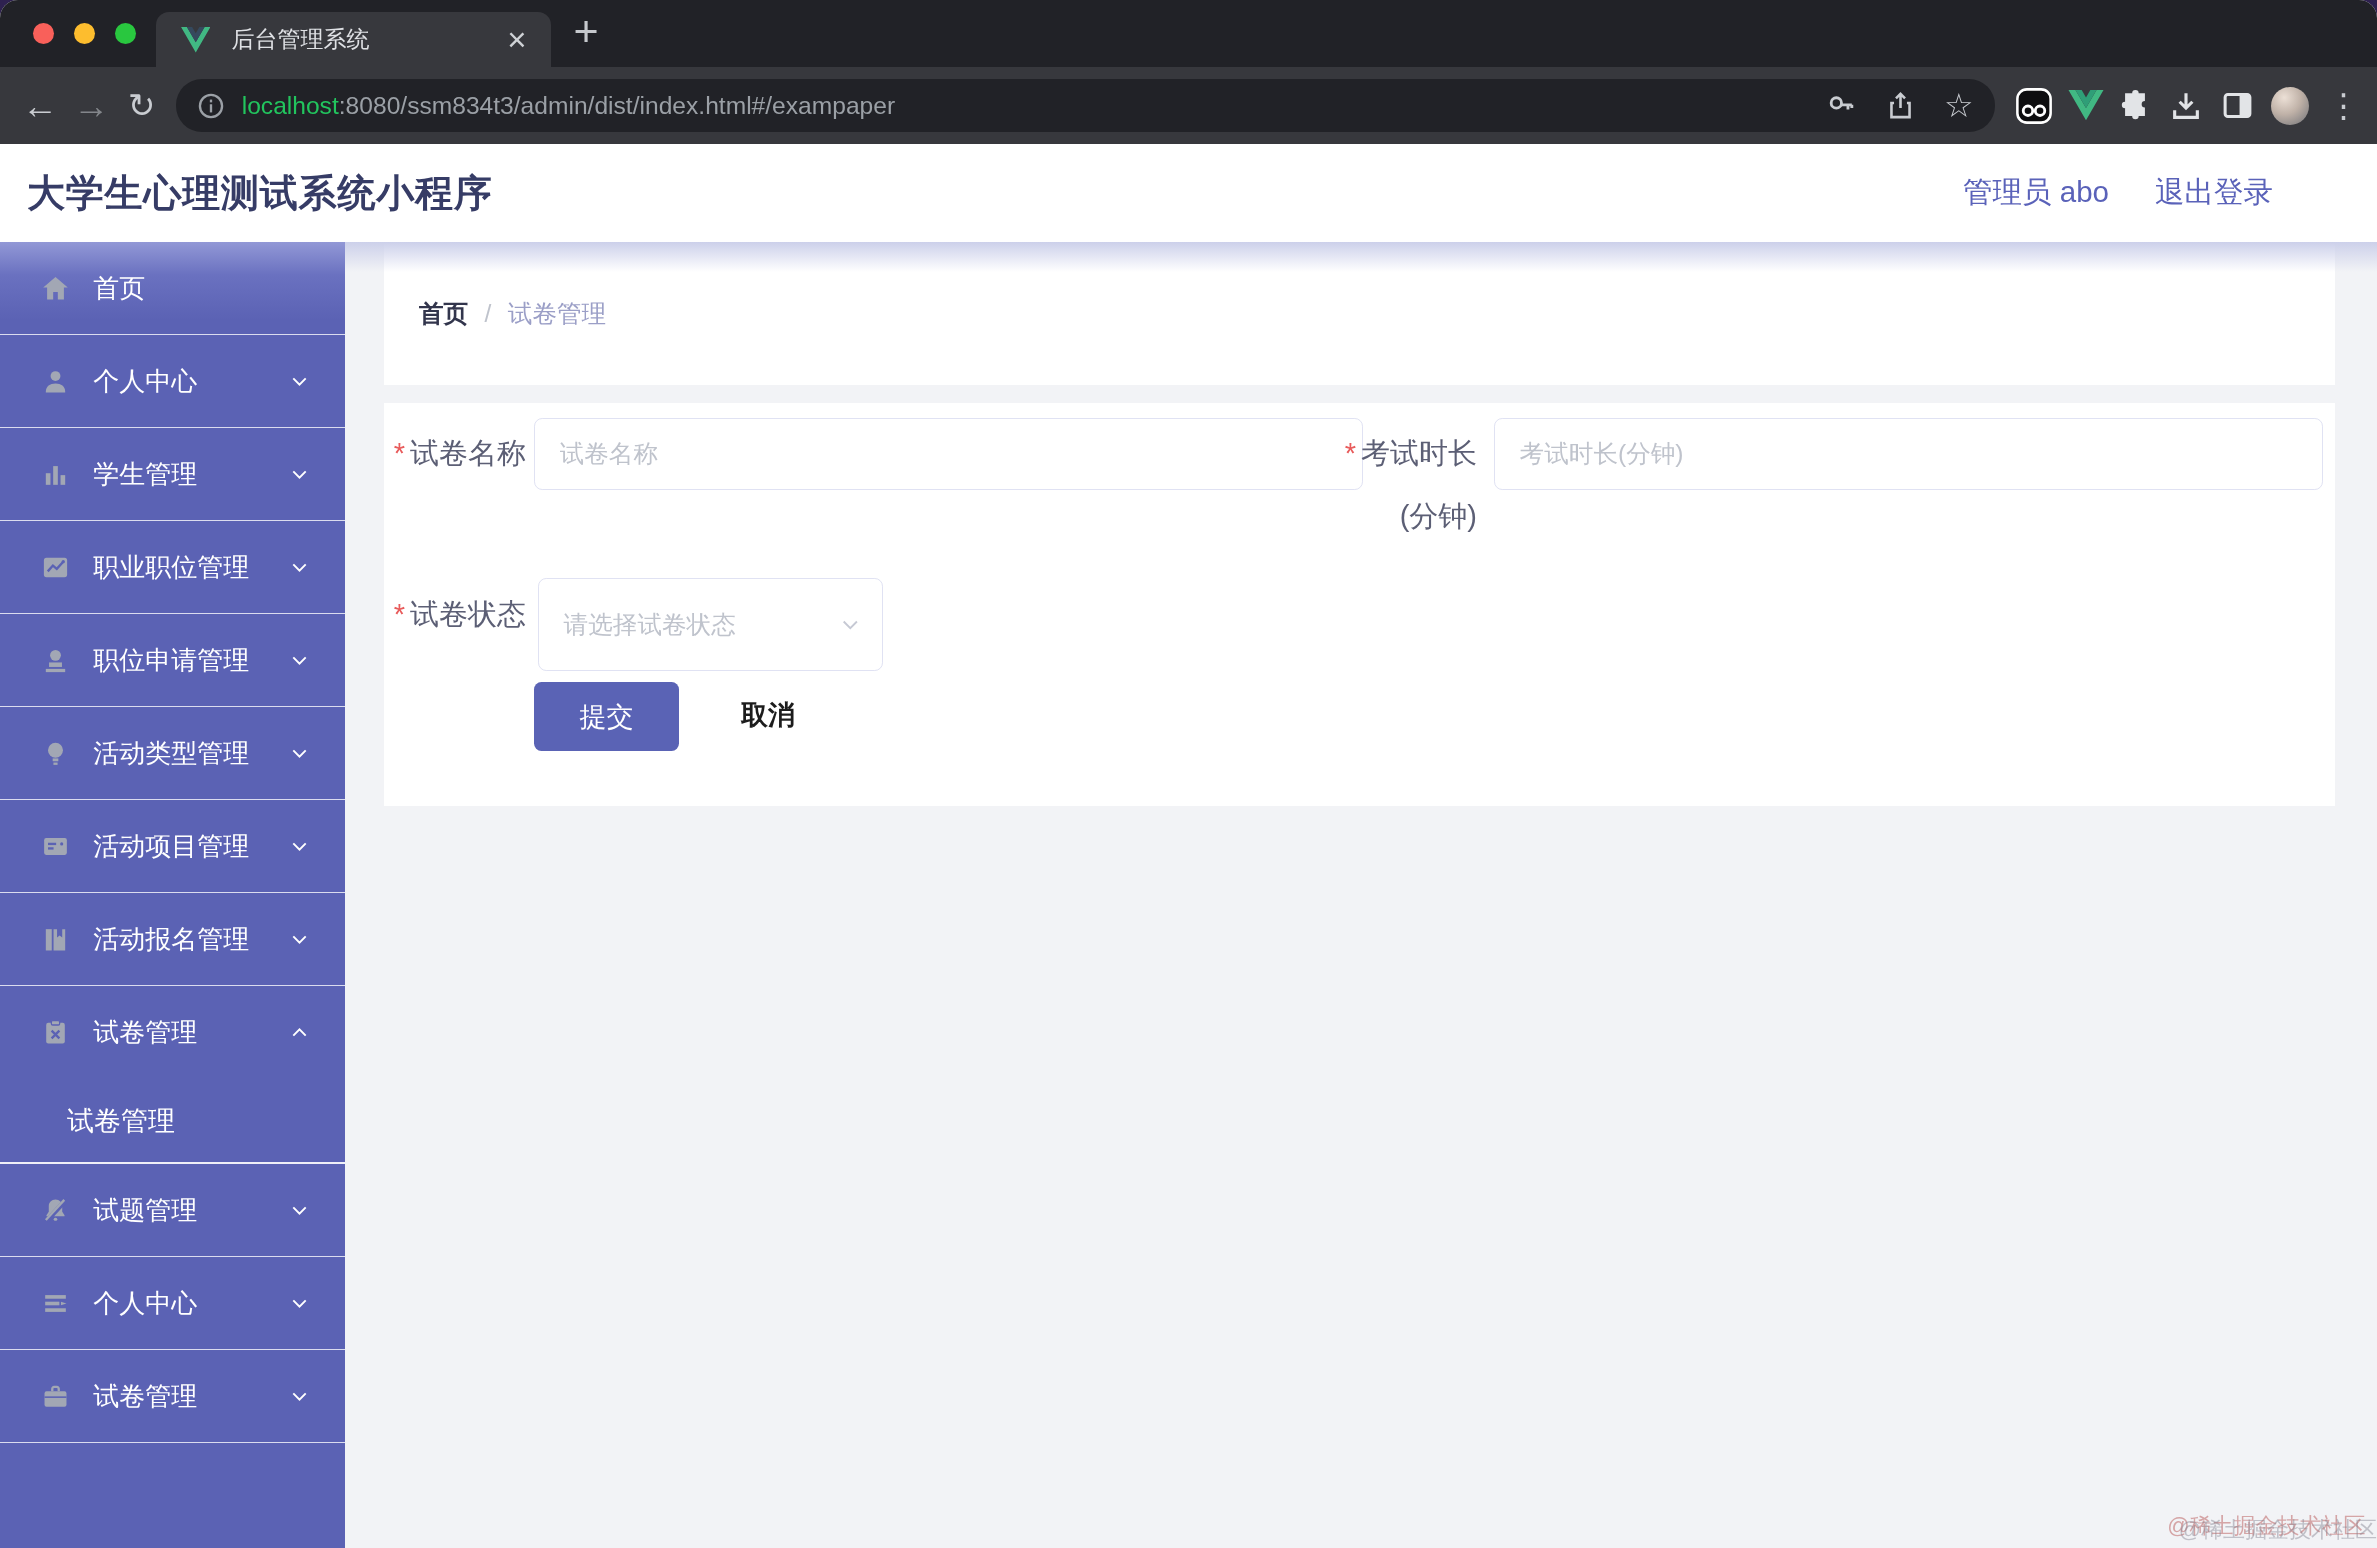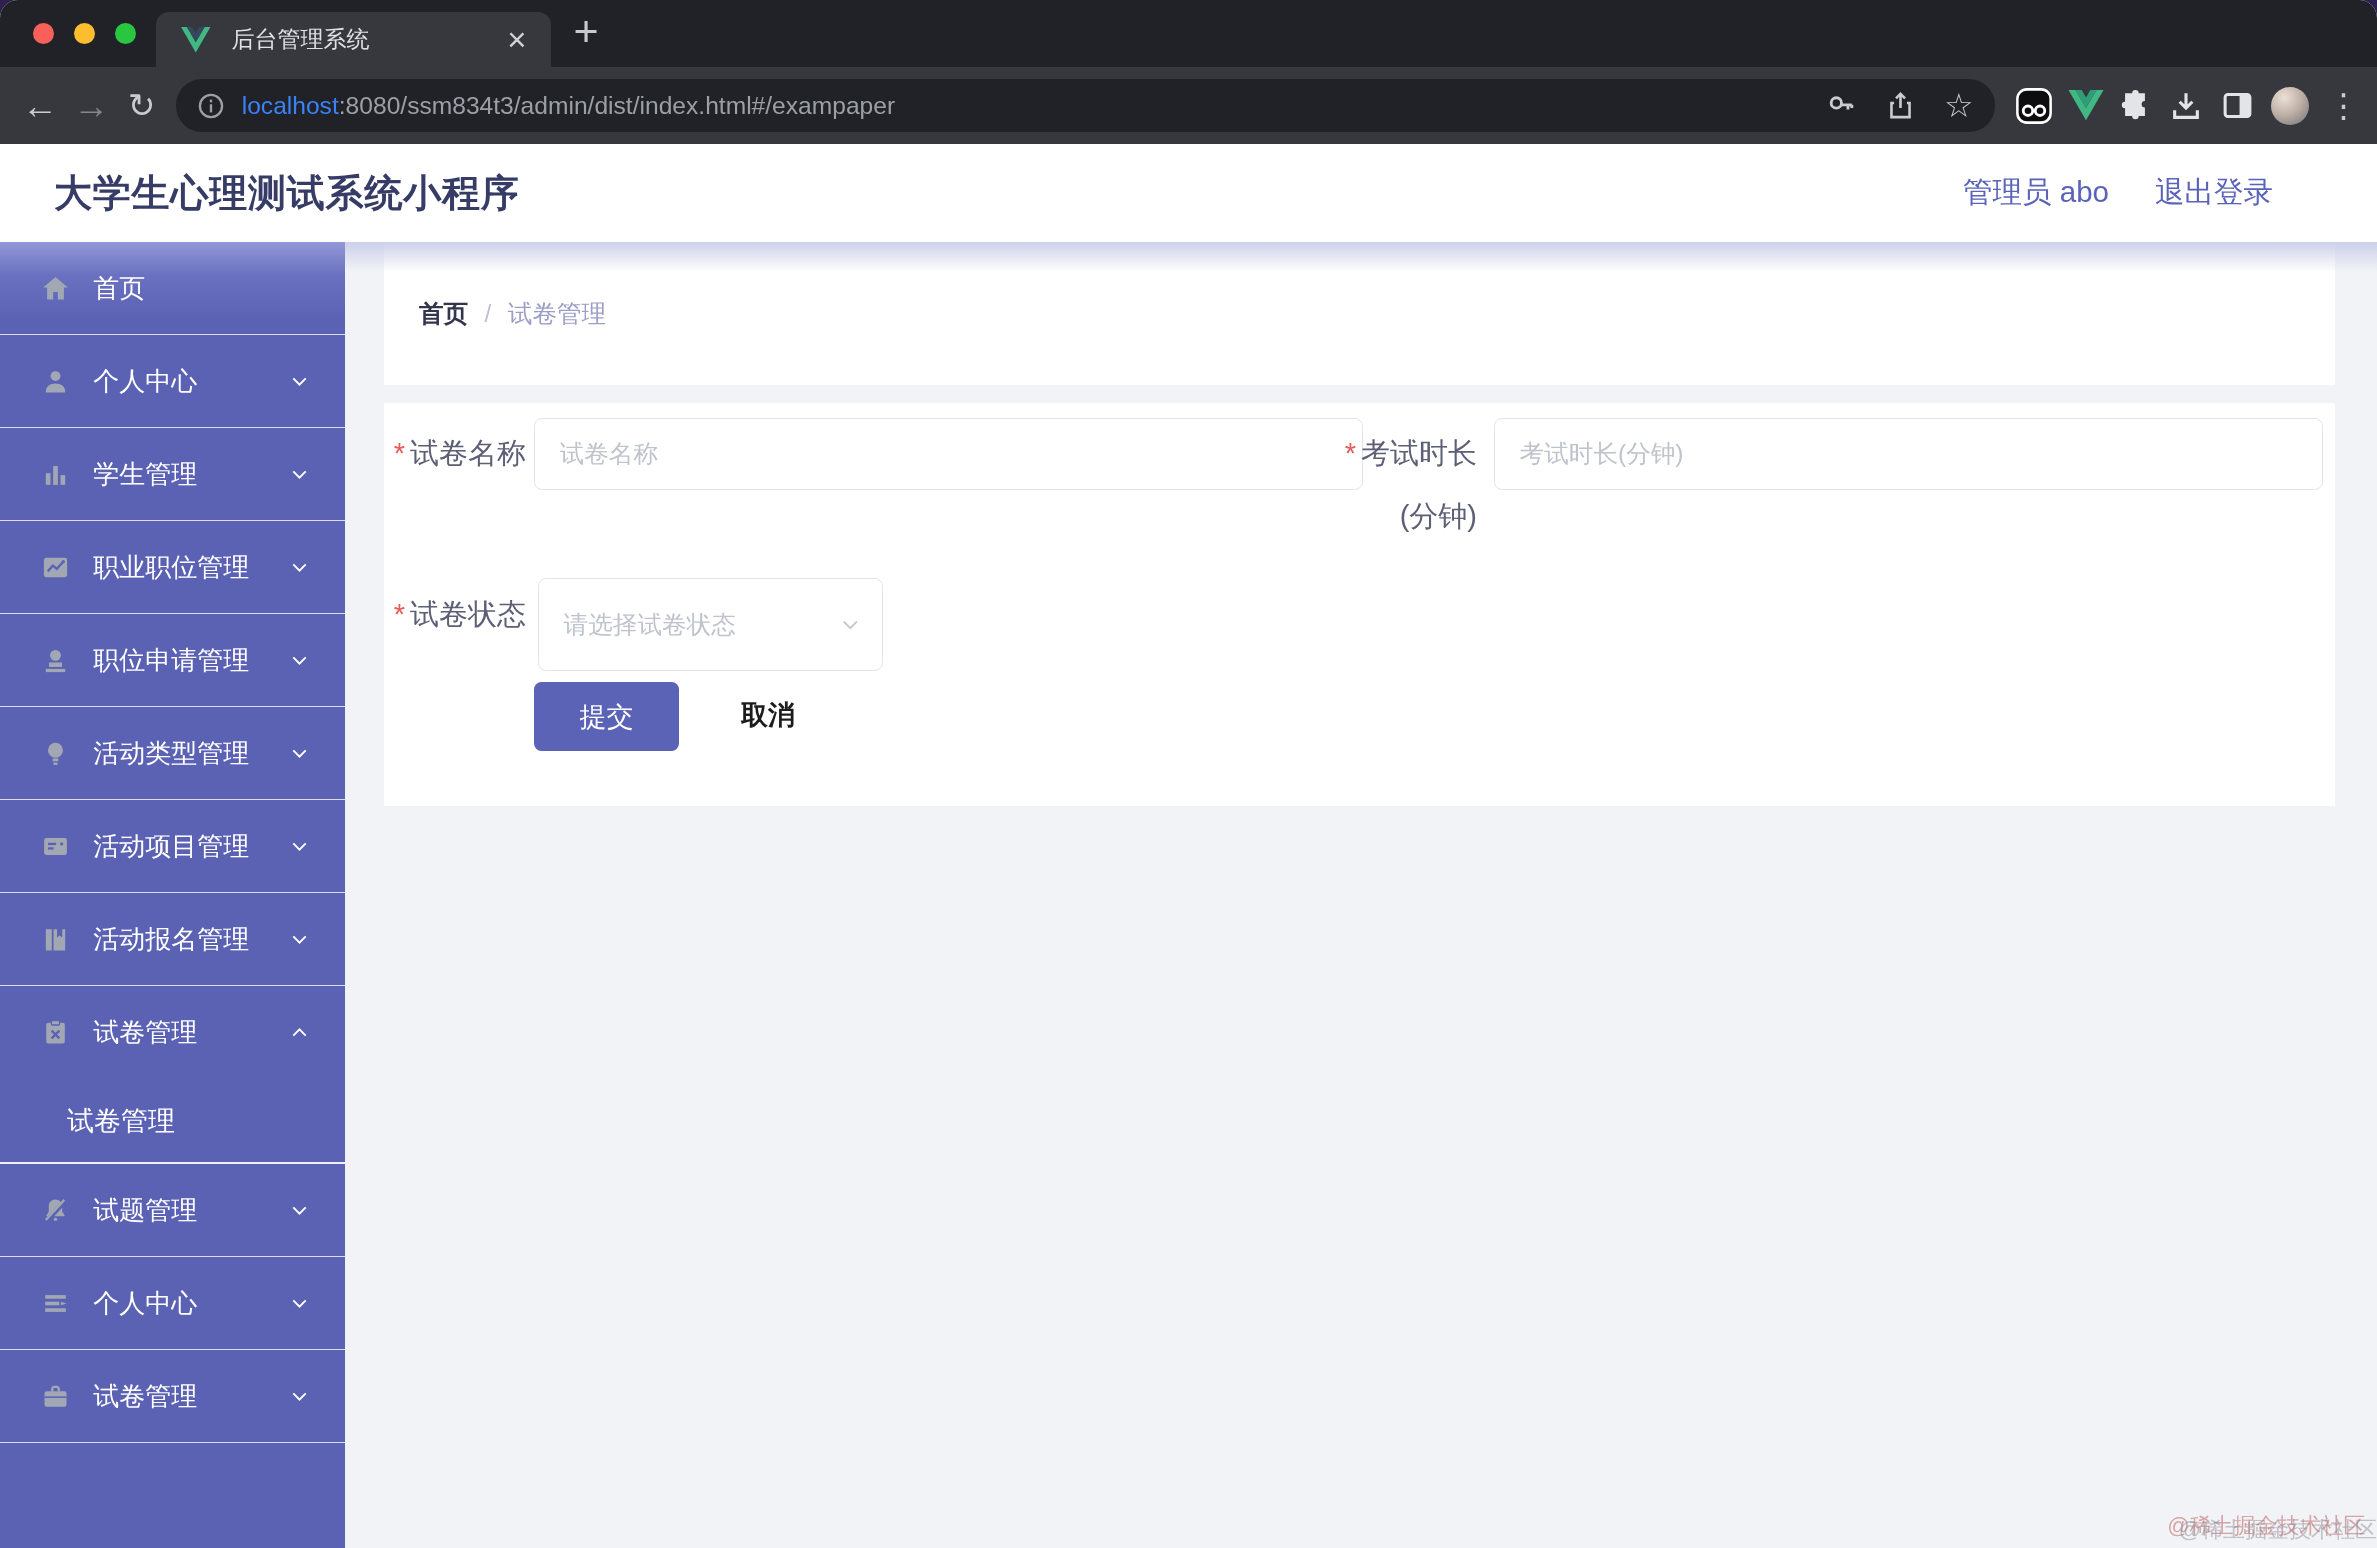--- a/index.html
+++ b/index.html
@@ -15,30 +15,30 @@
   .tab { position:absolute; left:156px; top:11.5px; width:395px; height:56px; background:#37383d; border-radius:13px 13px 0 0; display:flex; align-items:center; padding:0 24.6px; }
   .tab-title { color:#dfe1e5; font-size:23px; margin-left:21.3px; flex:1; white-space:nowrap; overflow:hidden; }
   .tab-close { color:#cfd2d6; font-size:33px; line-height:1; cursor:default; }
   .newtab { position:absolute; left:563px; top:8.2px; width:46px; height:46px; color:#c6c9cd; font-size:43px; font-weight:200; display:flex; align-items:center; justify-content:center; }
 
   .toolbar { position:relative; height:77px; background:#37383d; }
   .nav-ic { position:absolute; top:0; height:77px; display:flex; align-items:center; justify-content:center; width:41px; color:#c9ccd1; font-size:36px; }
   .nav-back{ left:19.7px; } .nav-fwd{ left:71px; color:#83868b; } .nav-reload{ left:121px; font-size:33px; }
   .omnibox { position:absolute; left:176px; top:12.3px; width:1819px; height:53px; background:#212227; border-radius:26px; display:flex; align-items:center; padding:0 21.3px; }
   .url { font-size:24.6px; margin-left:16.4px; white-space:nowrap; overflow:hidden; flex:1; }
-  .url .host { color:#3b82f6; } .url .rest { color:#9ba0a6; }
+  .url .host { color:#22c55e; } .url .rest { color:#9ba0a6; }
   .pill-ic { margin-left:28px; display:flex; align-items:center; }
   .ext { position:absolute; top:0; height:77px; display:flex; align-items:center; justify-content:center; width:43px; }
   .star-glyph { color:#c9ccd1; font-size:33px; }
   .kebab { color:#c9ccd1; font-size:33px; letter-spacing:0; }
   .avatar { width:38px; height:38px; border-radius:50%; background:radial-gradient(circle at 35% 28%, #ece0d6, #c0b2a8 45%, #6e7076 100%); }
 
   
   .app-header { position:relative; height:98px; background:#fff; display:flex; align-items:center; }
-  .app-title { margin-left:54px; font-size:38px; font-weight:bold; color:#363c66; letter-spacing:0.8px; }
+  .app-title { margin-left:27px; font-size:38px; font-weight:bold; color:#363c66; letter-spacing:0.8px; }
   .header-right { margin-left:auto; margin-right:104px; display:flex; gap:46px; font-size:29.5px; color:#5a62b9; }
 
   
   .app-body { display:flex; height:1306px; }
 
   .sidebar { width:345px; flex:none; background:linear-gradient(180deg,#9298d6 0,#6a71c0 33px,#5b62b4 78px); display:flex; flex-direction:column; }
   .menu-item { height:93px; flex:none; display:flex; align-items:center; padding:0 34px 0 39px; border-bottom:1.6px solid rgba(255,255,255,.78); cursor:pointer; }
   .menu-item.no-border { border-bottom:none; }
   .menu-item .mi-label { color:#fff; font-size:26px; margin-left:21.3px; flex:1; }
   .mi-icon { width:33px; height:33px; flex:none; display:flex; align-items:center; justify-content:center; }

